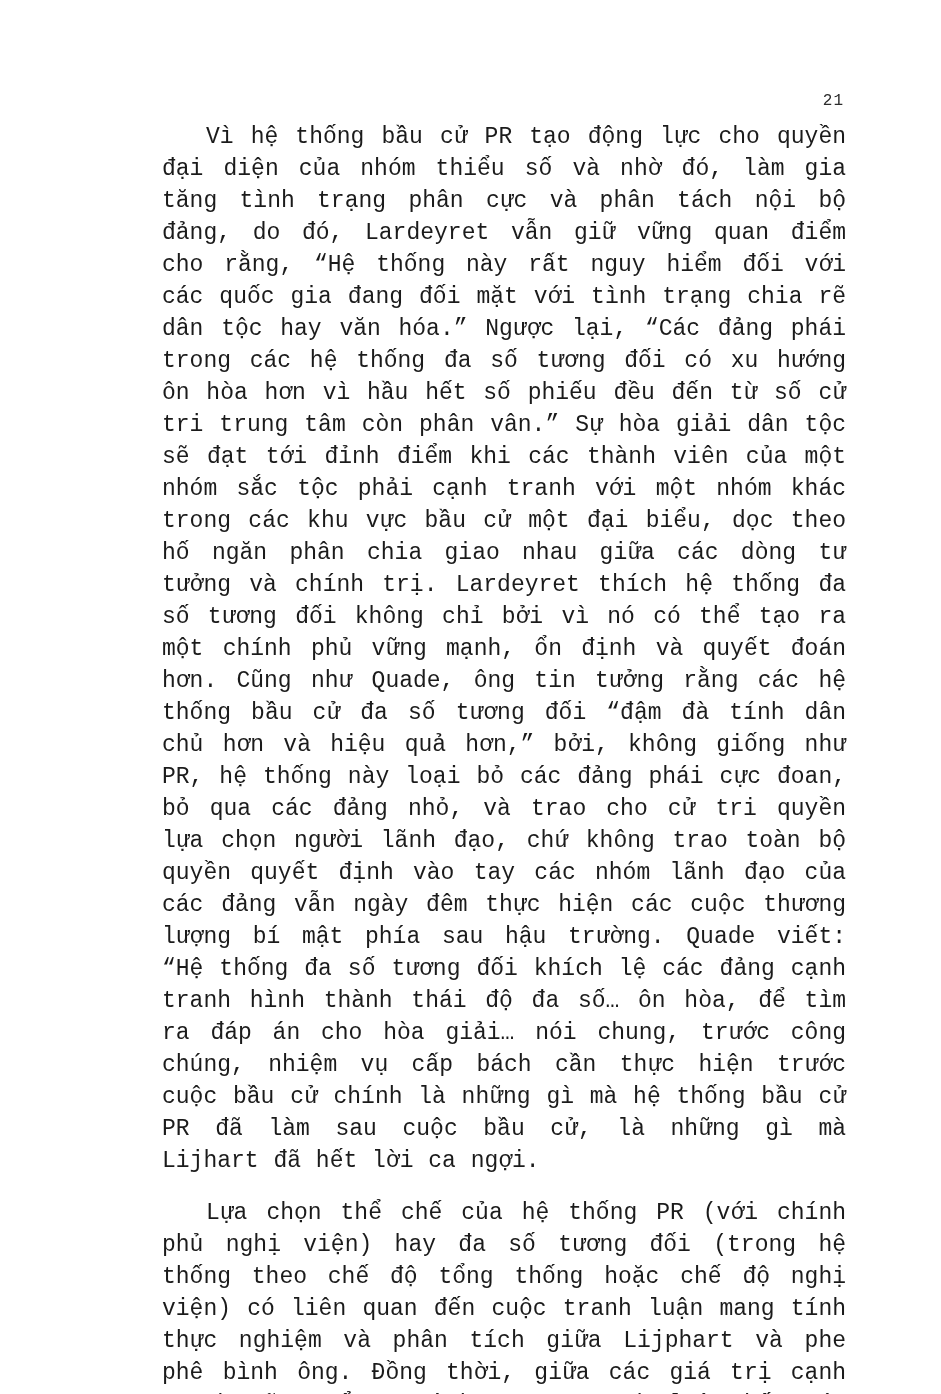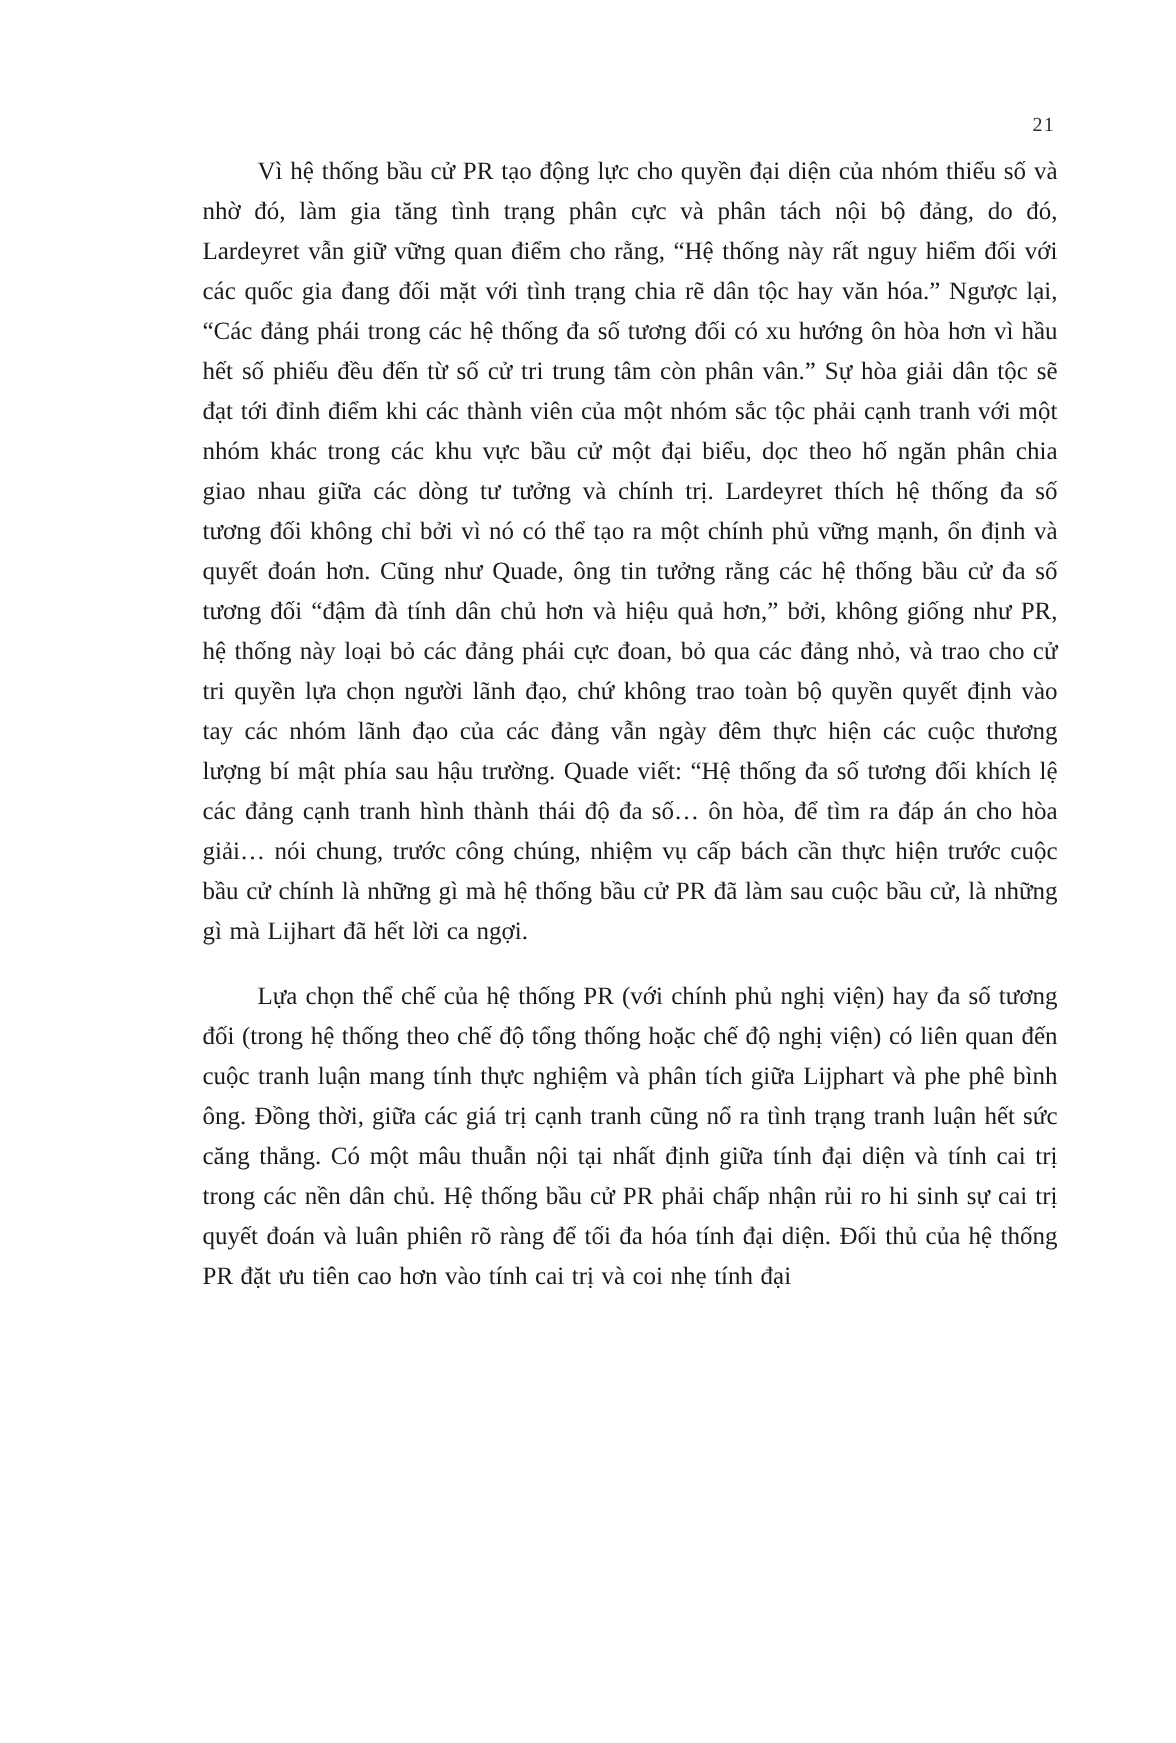--- a/index.html
+++ b/index.html
@@ -6,41 +6,41 @@
     margin: 0;
     padding: 0;
     background: #ffffff;
   }
   .page {
     position: relative;
     width: 941px;
     height: 1394px;
     background: #ffffff;
     overflow: hidden;
-    font-family: Liberation Serif, serif;
+    font-family: Liberation Mono, monospace;
     color: #1b1b1b;
   }
   .page-number {
     position: absolute;
     top: 92px;
     right: 97px;
     font-size: 16px;
     line-height: 18px;
     color: #2b2b2b;
     letter-spacing: 1px;
   }
   .text-block {
     position: absolute;
     top: 121px;
     left: 162px;
     width: 684px;
   }
   .para {
     margin: 0 0 20px 0;
-    font-size: 20px;
+    font-size: 23px;
     line-height: 32px;
     text-align: justify;
     text-indent: 44px;
     word-spacing: 1px;
   }
 </style>
 </head>
 <body>
 
 <div class="page">

